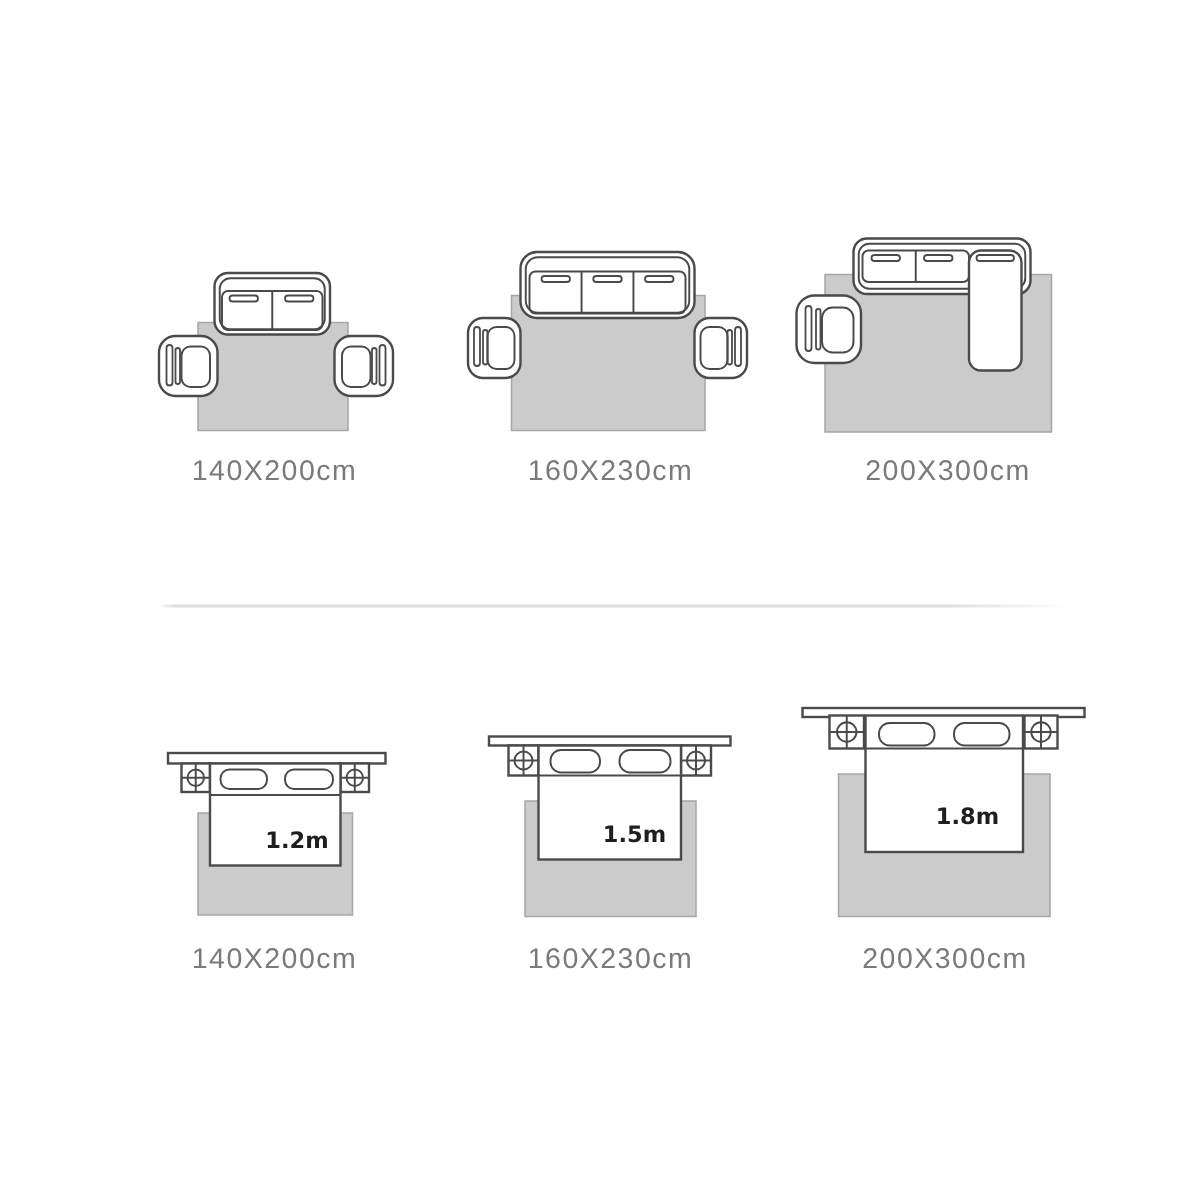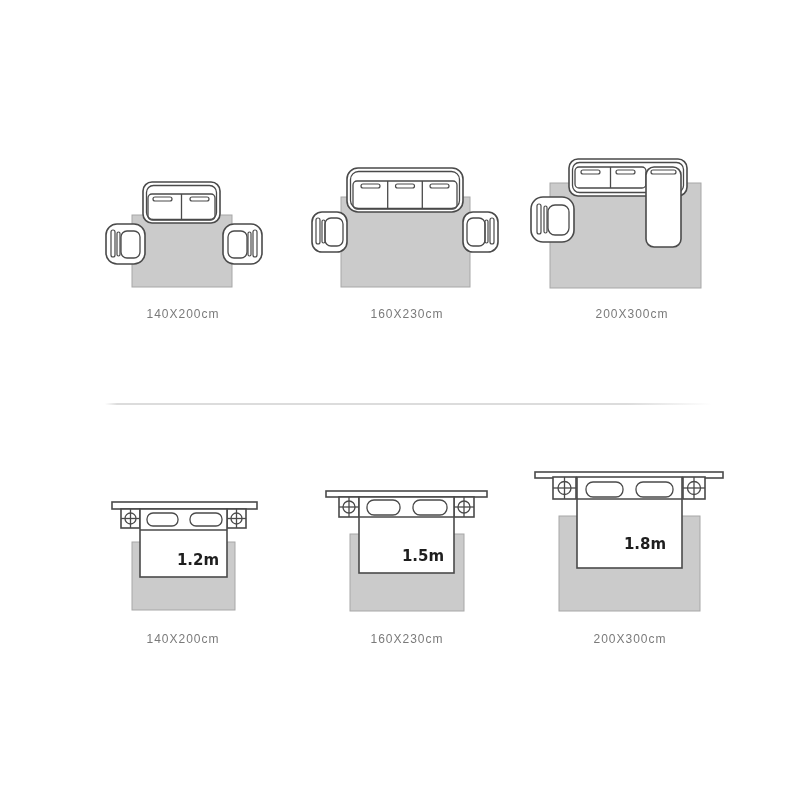--- a/index.html
+++ b/index.html
@@ -7,21 +7,21 @@
     position:relative; width:800px; height:800px; background:#ffffff;
     overflow:hidden; font-family:"Liberation Sans", sans-serif;
   }
   .stage svg { position:absolute; overflow:visible; }
   .rug  { fill:#cbcbcb; stroke:#a7a7a7; stroke-width:1; }
   .furn { fill:#ffffff; stroke:#4a4a4a; stroke-width:1.6; }
   .fline{ fill:none;    stroke:#4a4a4a; stroke-width:1.3; }
   .slot { fill:#ffffff; stroke:#4a4a4a; stroke-width:1.2; }
   .caption {
     position:absolute; width:160px; text-align:center;
-    color:#7a7a7a; font-size:12px; letter-spacing:1px; line-height:21px;
+    color:#7a7a7a; font-size:19px; letter-spacing:1px; line-height:21px;
   }
   .bedtext {
     font-family:"DejaVu Sans", sans-serif; font-size:15px; font-weight:600;
     fill:#1e1e1e;
   }
   .divider {
     position:absolute; left:105px; top:403px; width:607px; height:2px;
     background:linear-gradient(90deg, rgba(220,220,220,0) 0%, #dcdcdc 2%, #dcdcdc 86%, rgba(220,220,220,0) 100%);
   }
 </style>

